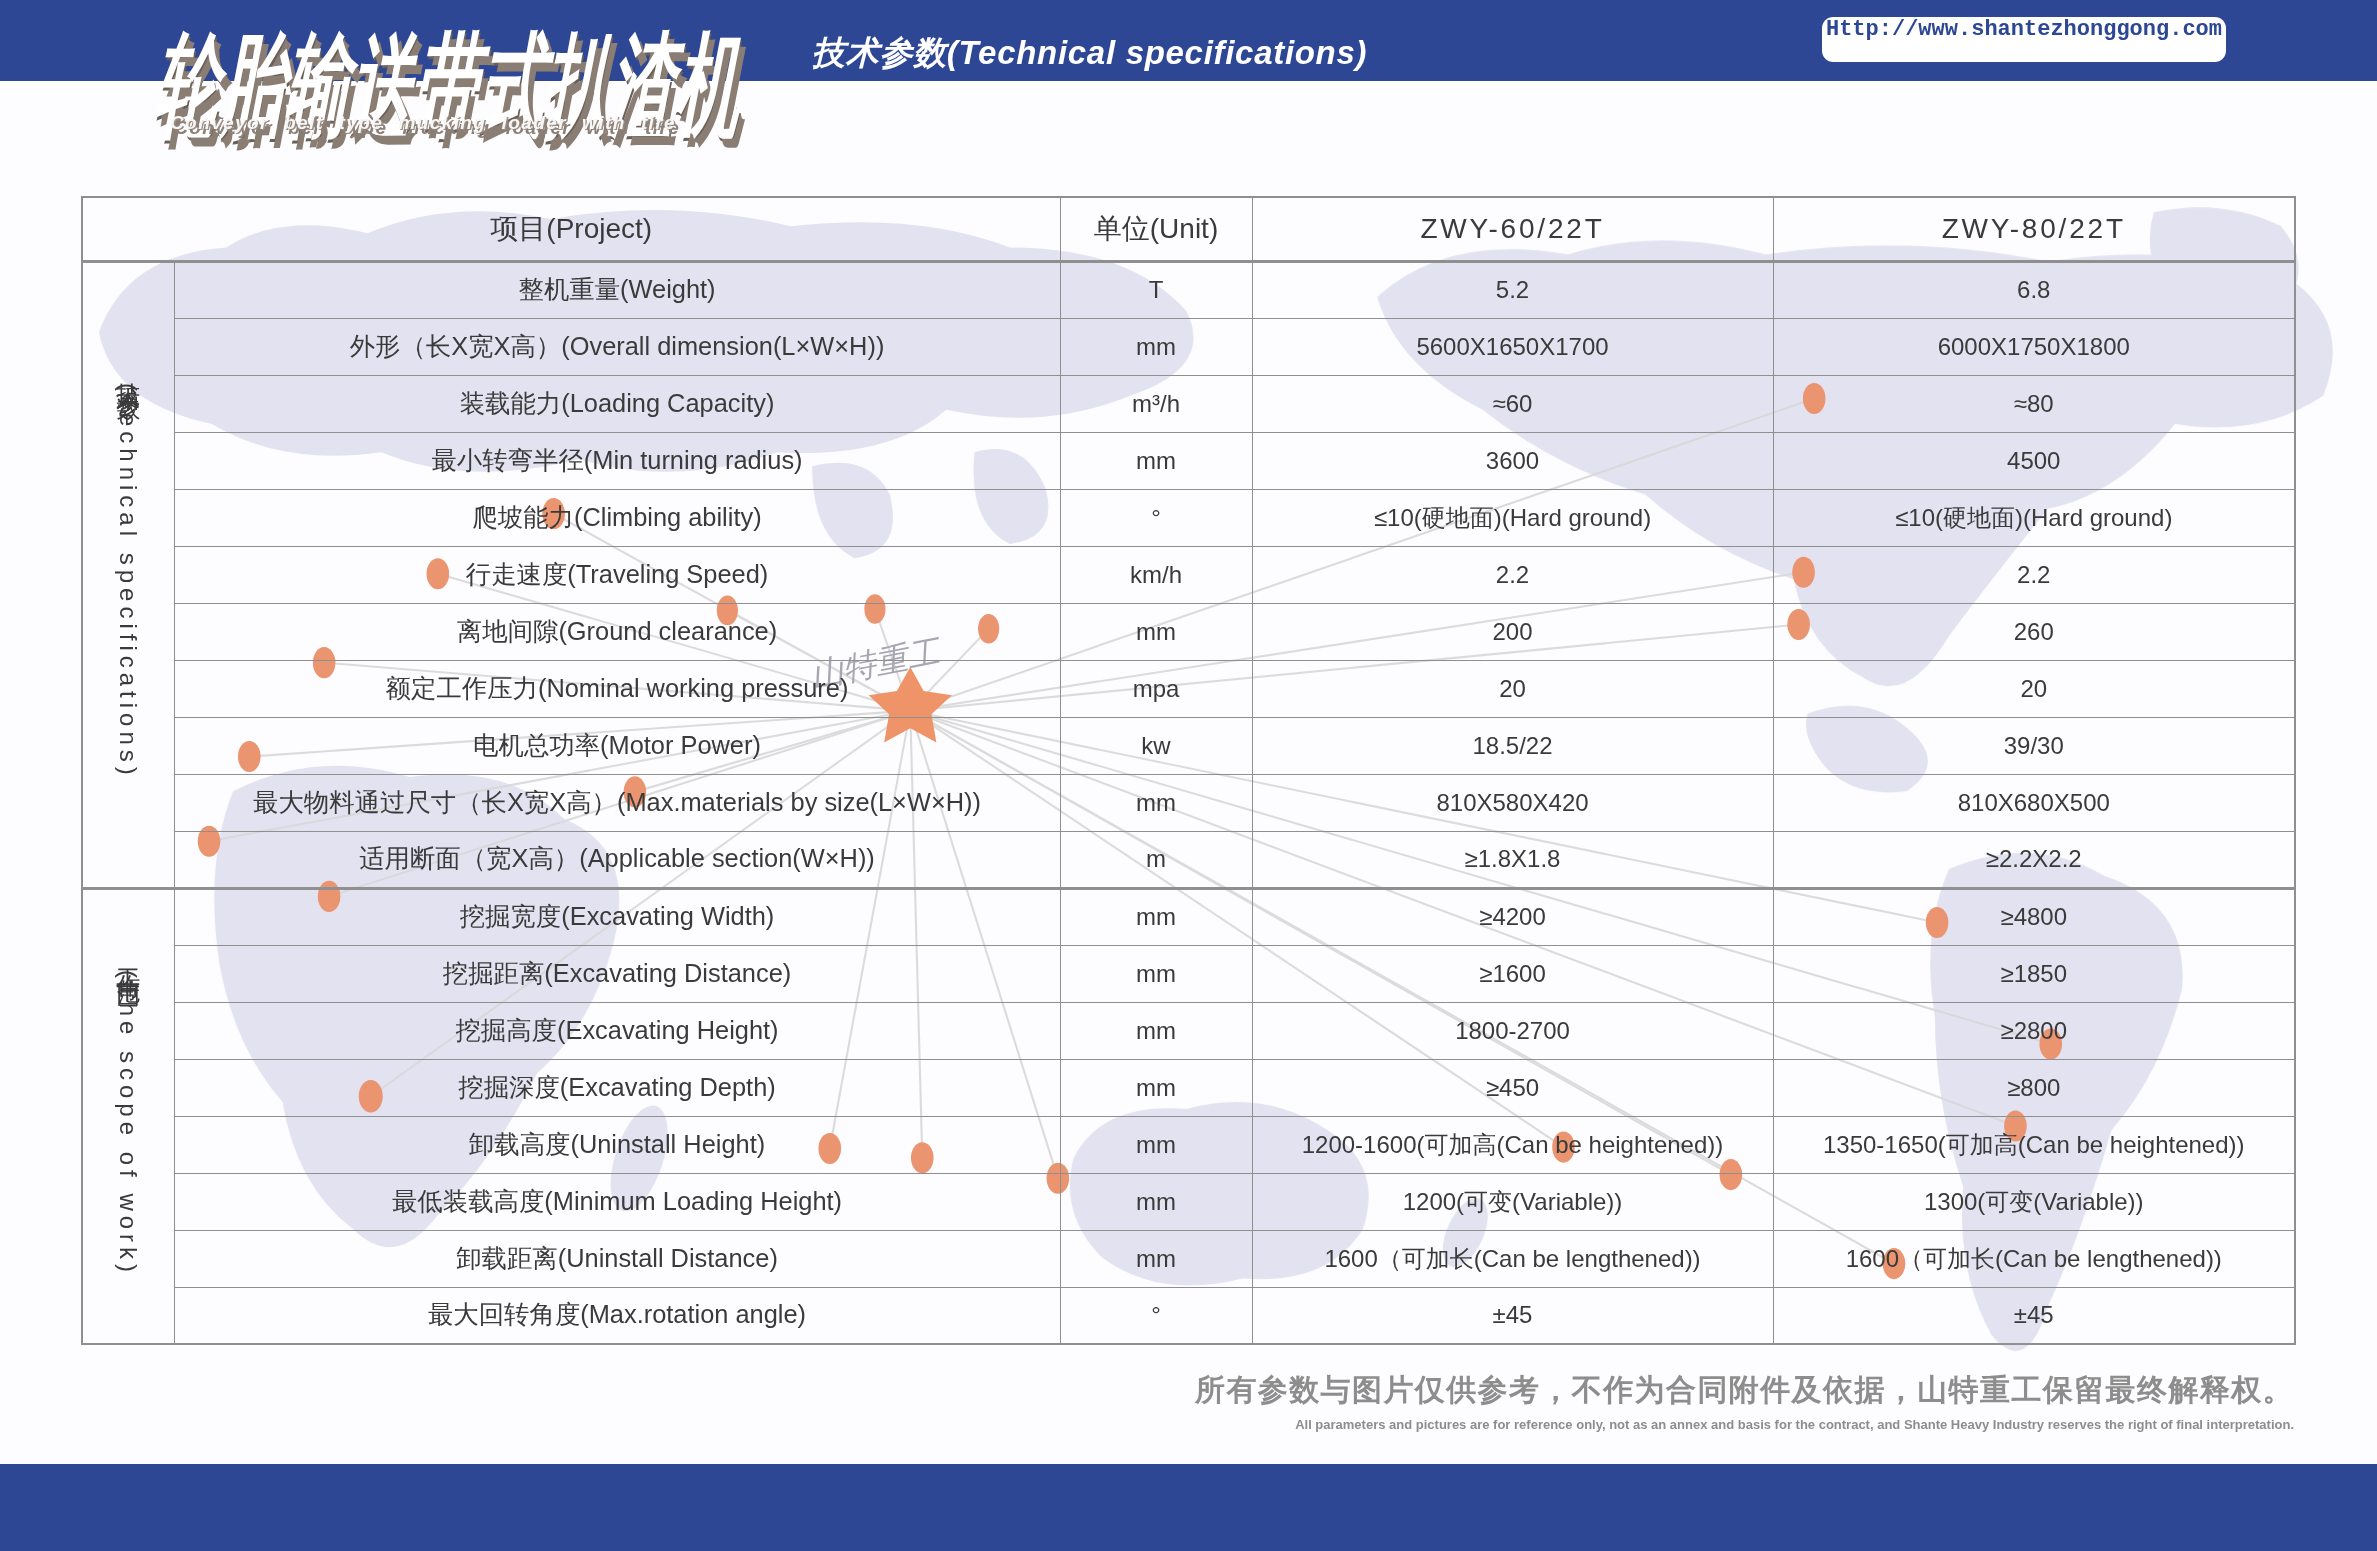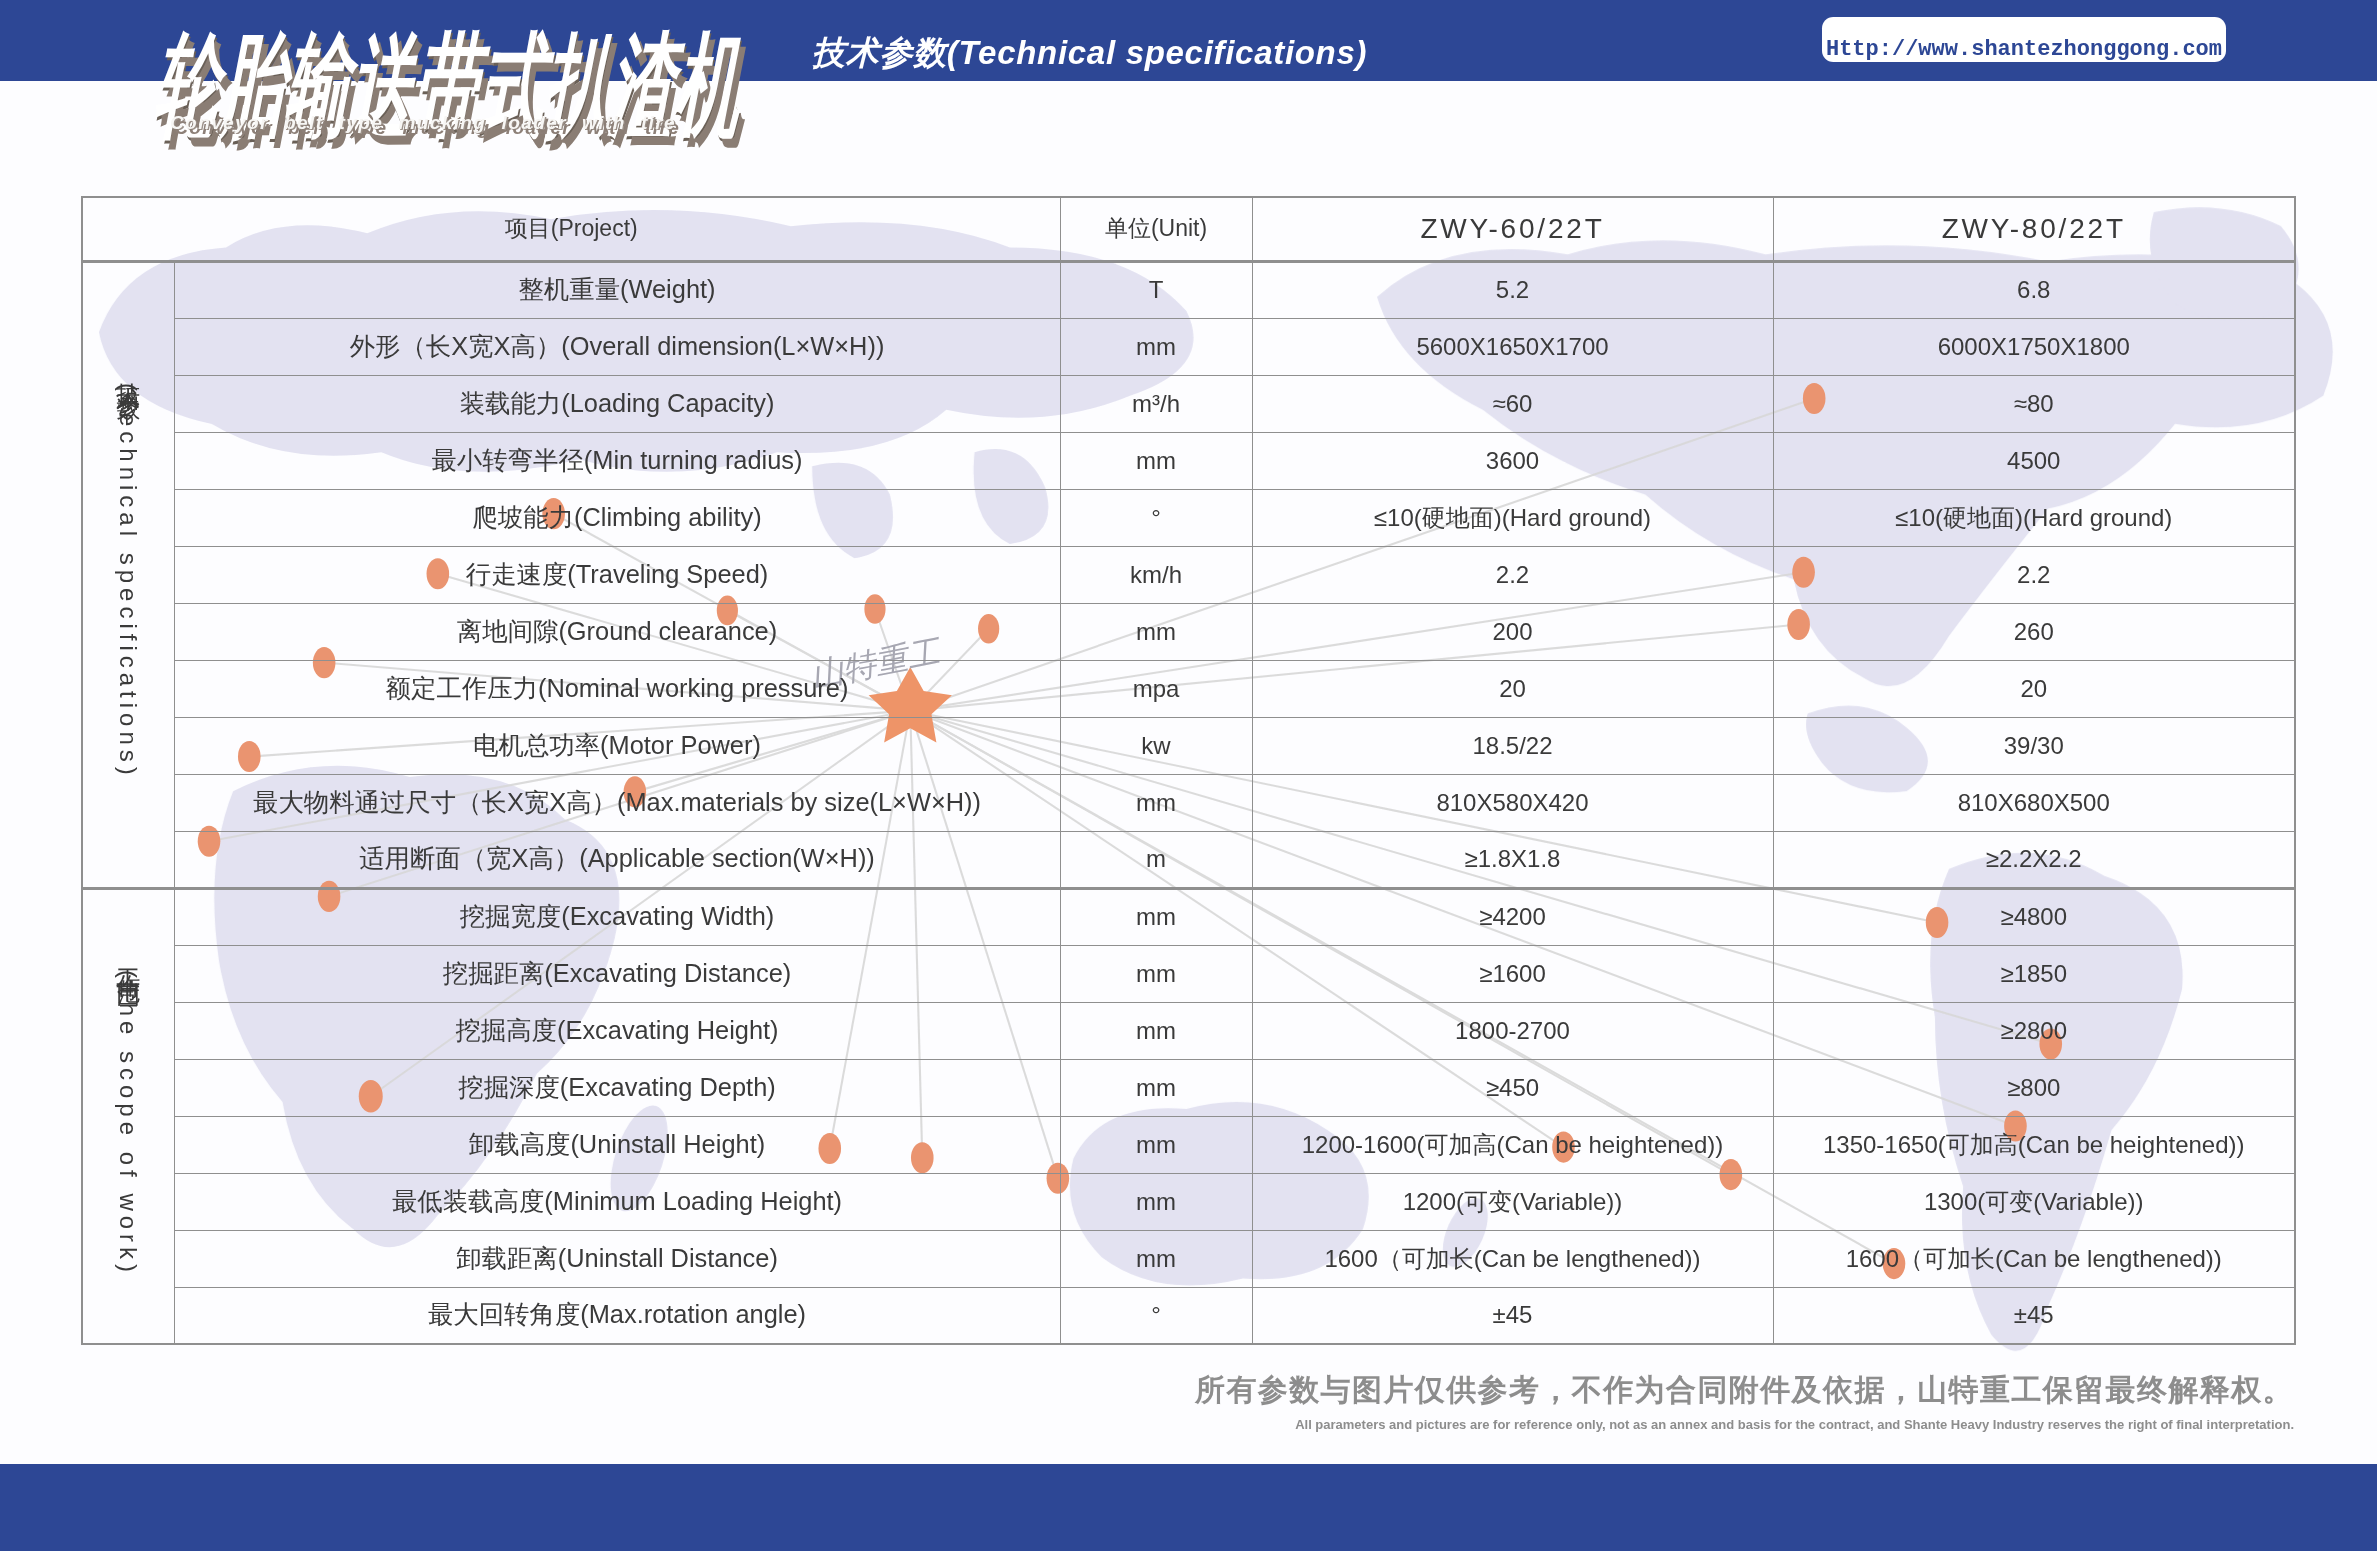--- a/index.html
+++ b/index.html
@@ -25,21 +25,21 @@
     text-shadow:4.2px 5px 0 #8d8078, 1.4px 1.4px 0 #9b9088;
   }
   .spec-heading{
     position:absolute;left:812px;top:31px;
     font-size:33px;font-weight:bold;font-style:italic;color:#ffffff;
     white-space:nowrap;letter-spacing:0.7px;
   }
   .url-box{
     position:absolute;left:1822px;top:17px;width:404px;height:45px;
     background:#ffffff;border-radius:11.3px;
-    display:flex;align-items:flex-end;justify-content:center;
+    display:flex;align-items:flex-start;justify-content:center;
   }
   .url-box span{
     font-family:"Liberation Mono",monospace;font-size:22px;font-weight:bold;color:#2d4795;
     letter-spacing:0px;white-space:nowrap;
   }
 
   
   .map{position:absolute;left:0;top:0;width:2377px;height:1552px;}
 
   
@@ -47,21 +47,21 @@
     position:absolute;left:81px;top:196px;width:2213px;
     border-collapse:collapse;table-layout:fixed;background:transparent;
     border:2.8px solid #8f8f8f;
   }
   .spec-table th,.spec-table td{
     border:1.4px solid #8f8f8f;text-align:center;vertical-align:middle;
     color:#3a3a3a;font-weight:normal;background:transparent;
     padding:0 4.2px;overflow:hidden;white-space:nowrap;
   }
   .spec-table thead tr{height:64px;}
-  .spec-table thead th{font-size:23px;border-bottom:3.5px solid #8f8f8f;}
+  .spec-table thead th{font-size:28px;border-bottom:3.5px solid #8f8f8f;}
   .spec-table thead th.model{font-size:28px;letter-spacing:2.8px;}
   .spec-table tbody tr{height:57px;}
   .spec-table tbody td{font-size:24px;}
   .spec-table tbody td.project-cell{font-size:25.4px;margin-top:32px;}
   .spec-table tbody tr.group-start td{border-top:3.5px solid #8f8f8f;}
   td.group-cell{padding:7px 0;}
   td.group-cell span{
     writing-mode:vertical-rl;text-orientation:mixed;
     display:inline-block;font-size:24px;letter-spacing:5px;line-height:1;color:#3a3a3a;
   }

